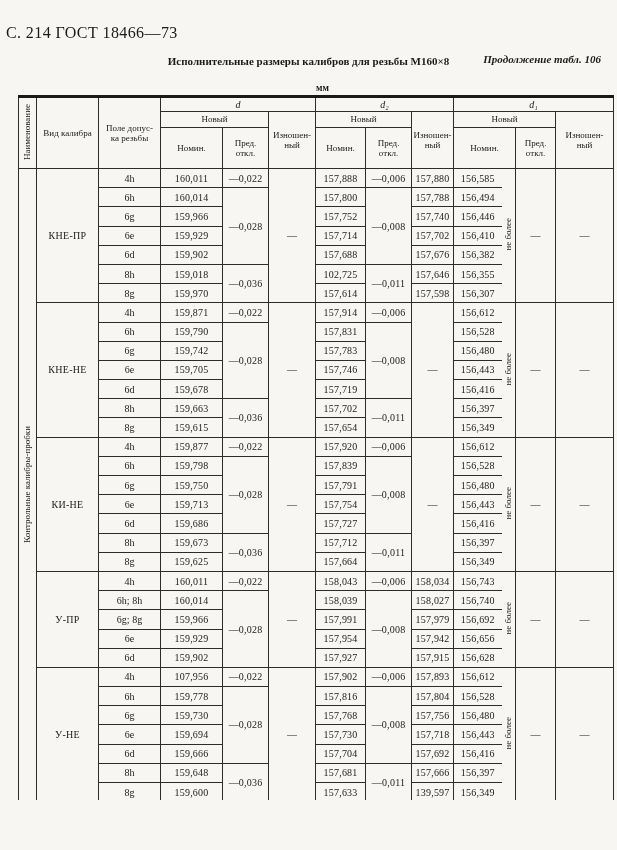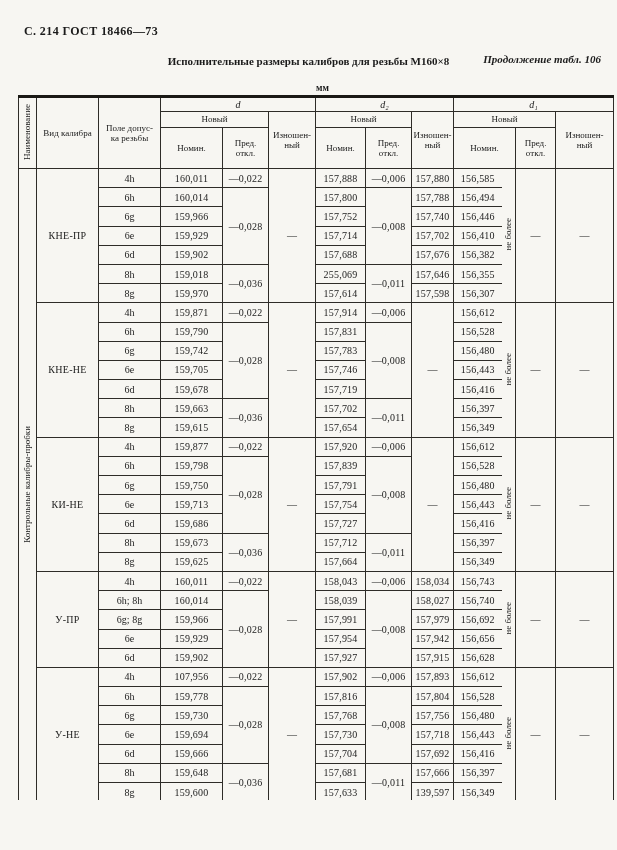--- a/index.html
+++ b/index.html
@@ -5,21 +5,21 @@
   html,body { margin:0; padding:0; }
   body {
     width:617px; height:850px;
     background:#f7f6f2;
     font-family:"Liberation Serif", serif;
     color:#1b1b1b;
     position:relative;
     overflow:hidden;
   }
   .page { position:absolute; inset:0; }
-  .hdr-left  { position:absolute; left:24px; top:24px; font-weight:bold; font-size:12px; letter-spacing:.4px; }
+  .hdr-left  { position:absolute; left:6px; top:24px; font-weight:normal; font-size:16px; letter-spacing:.4px; }
   .hdr-right { position:absolute; right:16px; top:53px; font-weight:bold; font-style:italic; font-size:11px; }
   .title { position:absolute; left:0; top:55px; width:100%; text-align:center; font-weight:bold; font-size:11px; }
   .units { position:absolute; left:0; top:83px; width:100%; text-align:center; font-weight:bold; font-size:9.5px;padding-left:14px; }
 
   .table-wrap { position:absolute; left:18px; top:95px; width:597px; height:705px; overflow:hidden; }
   table { border-collapse:collapse; table-layout:fixed; width:595px; }
   th, td {
     border:1px solid #2e2c28;
     text-align:center; vertical-align:middle;
     padding:0 1px;
@@ -148,21 +148,21 @@
             <td>6d</td>
             <td class="num">159,902</td>
             <td class="num">157,688</td>
             <td class="num">157,676</td>
             <td class="num d1nom">156,382</td>
           </tr>
           <tr class="body-row">
             <td>8h</td>
             <td class="num">159,018</td>
             <td rowspan="2" class="num">—0,036</td>
-            <td class="num">255,069</td>
+            <td class="num">102,725</td>
             <td rowspan="2" class="num">—0,011</td>
             <td class="num">157,646</td>
             <td class="num d1nom">156,355</td>
           </tr>
           <tr class="body-row">
             <td>8g</td>
             <td class="num">159,970</td>
             <td class="num">157,614</td>
             <td class="num">157,598</td>
             <td class="num d1nom">156,307</td>

